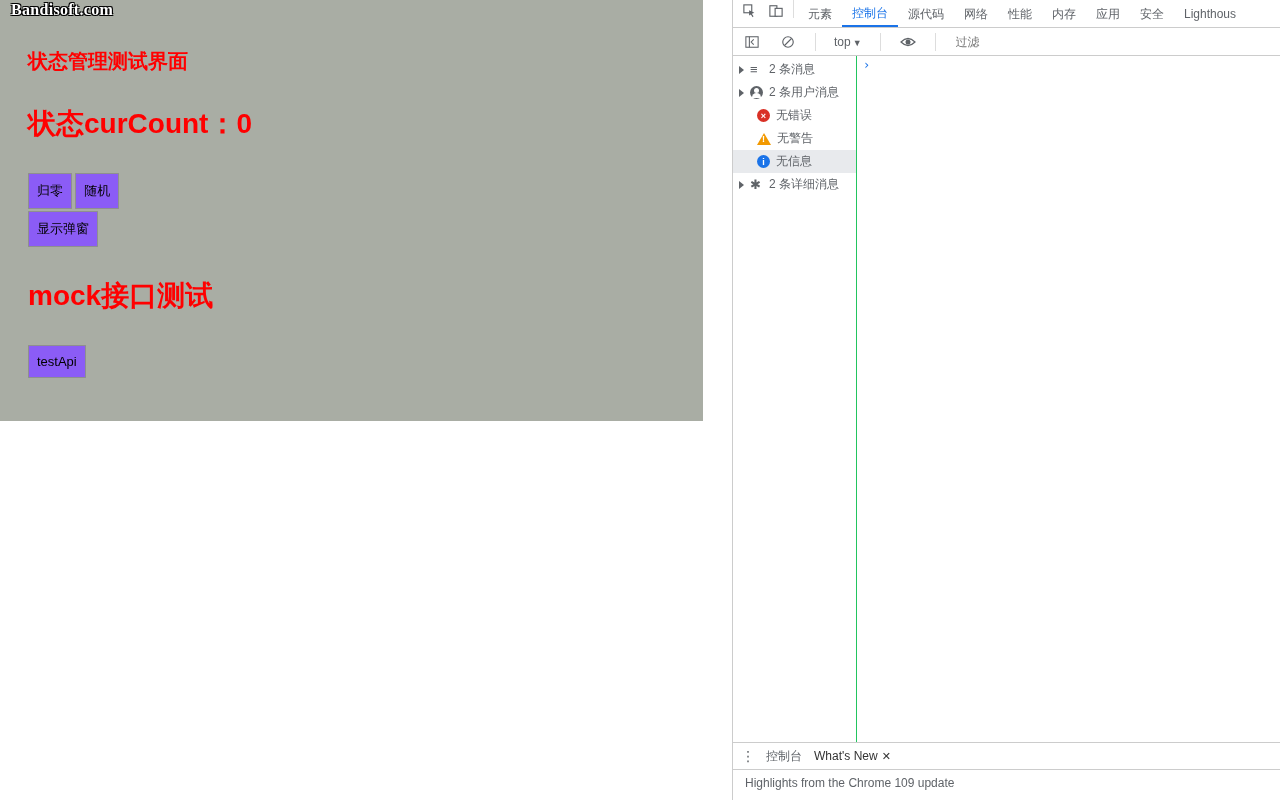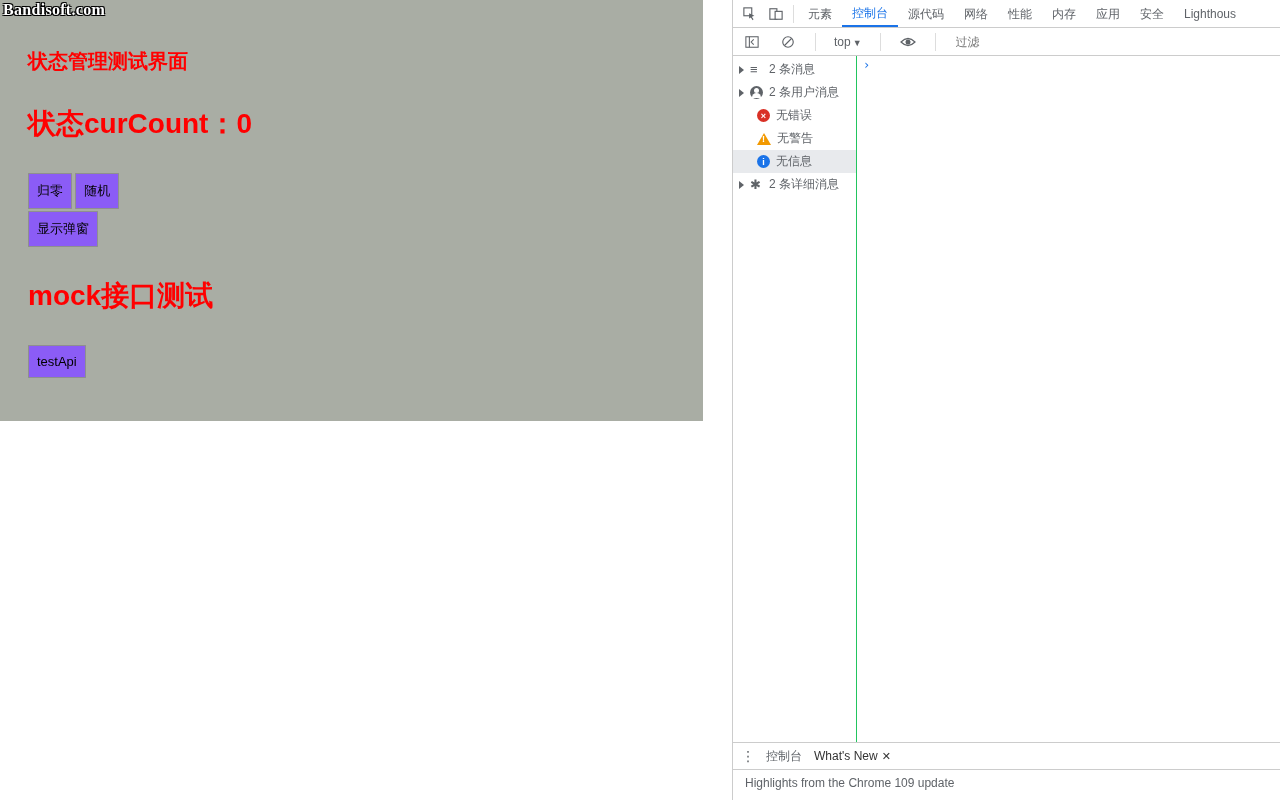--- a/index.html
+++ b/index.html
@@ -21,21 +21,21 @@
 .app-viewport {
   width: 703px;
   height: 421px;
   background: #a9ada4;
   position: relative;
   padding: 0 28px;
 }
 .watermark {
   position: absolute;
   top: 1px;
-  left: 3px;
+  left: 11px;
   font-family: "Comic Sans MS", cursive;
   font-weight: bold;
   font-size: 16px;
   color: #fff;
   text-shadow: -1px -1px 0 #000, 1px -1px 0 #000, -1px 1px 0 #000, 1px 1px 0 #000;
   letter-spacing: 0.3px;
 }
 .red-h { color: #ff0000; font-weight: bold; }
 .h1 { font-size: 20px; padding-top: 48px; }
 .h2 { font-size: 28px; margin-top: 30px; }
@@ -57,21 +57,21 @@
   width: 548px;
   height: 800px;
   border-left: 1px solid #ccc;
   background: #fff;
   display: flex;
   flex-direction: column;
   color: #5f6368;
 }
 .dt-tabs {
   display: flex;
-  align-items: center;
+  align-items: flex-start;
   height: 28px;
   border-bottom: 1px solid #ccc;
   padding: 0 4px;
   font-size: 12px;
   gap: 0;
 }
 .dt-icon {
   width: 22px;
   height: 22px;
   display: inline-flex;

